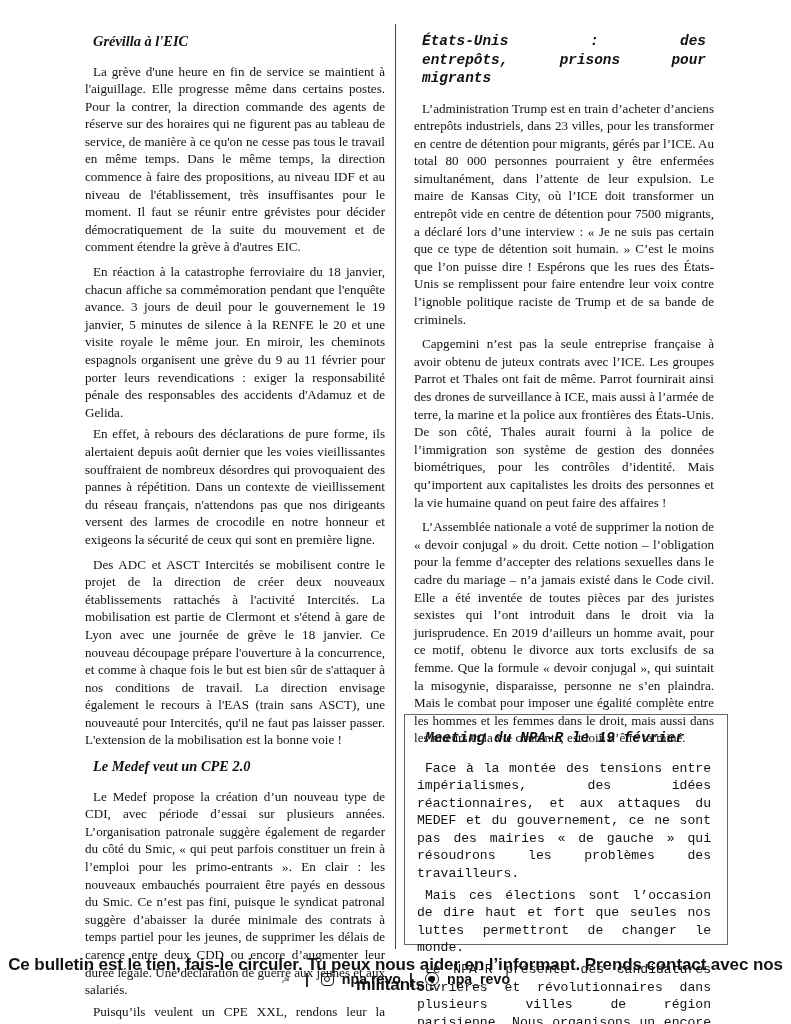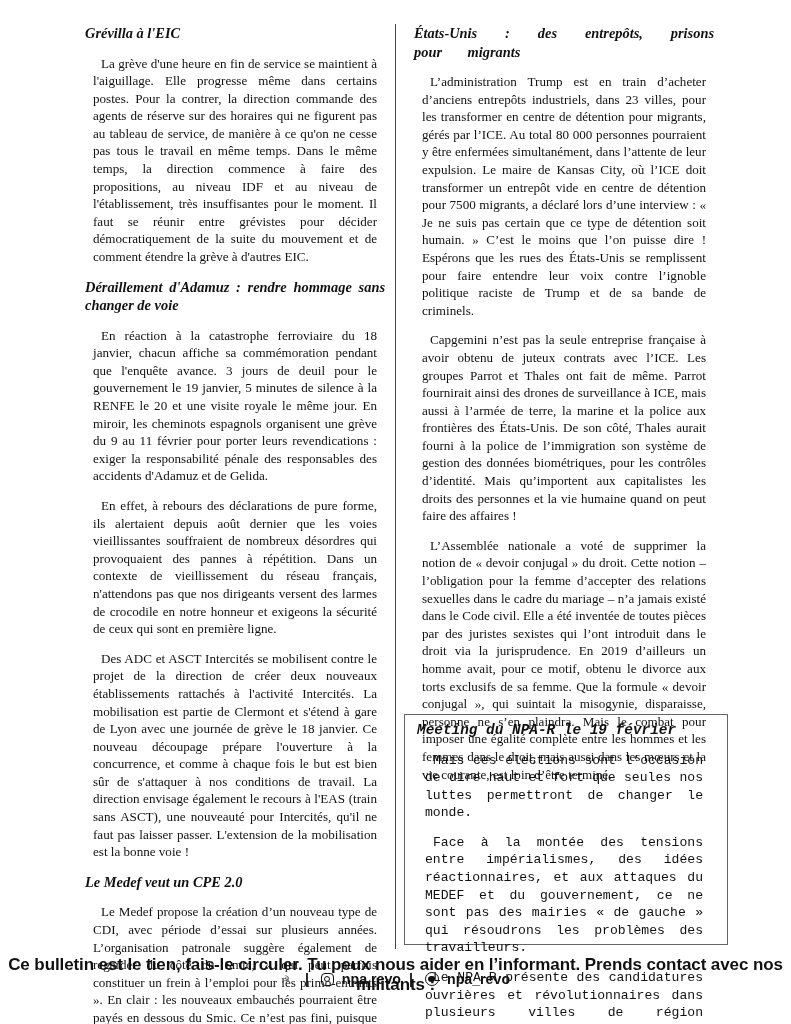--- a/index.html
+++ b/index.html
@@ -3,24 +3,24 @@
 <meta charset="utf-8">
 <style>
   html, body { margin: 0; padding: 0; background: #ffffff; }
   body { width: 791px; height: 1024px; position: relative; overflow: hidden; color: #111; }
   .page { position: absolute; left: 0; top: 0; width: 791px; height: 1024px; }
   .col { position: absolute; top: 20px; font-family: "Liberation Serif", "DejaVu Serif", serif; font-size: 13.1px; line-height: 17.6px; }
   .col-left { left: 81px; width: 308px; }
   .col-right { left: 410px; width: 308px; }
   .divider { position: absolute; left: 395px; top: 24px; width: 1px; height: 925px; background: #444; }
   .article { margin: 0 0 7px 0; }
-  .title { font-weight: bold; font-style: italic; font-size: 14.4px; line-height: 18.5px; margin: 4px; text-align: justify; }
+  .title { font-weight: bold; font-style: italic; font-size: 14.4px; line-height: 18.5px; margin: 12px; text-align: justify; }
   .title.tight { text-align: left; }
   .title.indent { padding-left: 6px; }
-  p { margin: 12px; text-align: justify; text-indent: 8px; }
+  p { margin: 4px; text-align: justify; text-indent: 8px; }
   .box { position: absolute; left: 404px; top: 714px; width: 302px; height: 221px; border: 1px solid #666; padding: 2px 12px 6px 8px; font-family: Liberation Mono, monospace; font-size: 13.1px; line-height: 17.6px; }
   .box b { font-weight: bold; }
   .footer { position: absolute; left: 0; width: 791px; text-align: center; font-family: "Liberation Sans", "DejaVu Sans", sans-serif; }
   .footer-note { top: 955px; font-size: 17px; font-weight: bold; color: #111; letter-spacing: -0.1px; }
   .footer-links { top: 971px; font-size: 14.2px; font-weight: bold; color: #111; display: flex; justify-content: center; align-items: center; gap: 6px; }
   .sep { margin: 0 6px; font-weight: bold; }
   .icon { display: inline-block; vertical-align: middle; }
   .ig { width: 13px; height: 13px; border: 1.6px solid #111; border-radius: 4px; position: relative; box-sizing: border-box; margin-right: 2px; }
   .ig::after { content: ""; position: absolute; left: 2px; top: 2px; width: 6px; height: 6px; border: 1.5px solid #111; border-radius: 50%; box-sizing: border-box; }
   .tw { width: 14px; height: 14px; border: 1.5px solid #111; border-radius: 50%; box-sizing: border-box; position: relative; margin-right: 2px; }
@@ -31,53 +31,52 @@
 <body>
 
 <div class="page">
 
   <div class="col col-left">
     <div class="article">
       <h2 class="title tight">Grévilla à l'EIC</h2>
       <p>La grève d'une heure en fin de service se maintient à l'aiguillage. Elle progresse même dans certains postes. Pour la contrer, la direction commande des agents de réserve sur des horaires qui ne figurent pas au tableau de service, de manière à ce qu'on ne cesse pas tous le travail en même temps. Dans le même temps, la direction commence à faire des propositions, au niveau IDF et au niveau de l'établissement, très insuffisantes pour le moment. Il faut se réunir entre grévistes pour décider démocratiquement de la suite du mouvement et de comment étendre la grève à d'autres EIC.</p>
     </div>
     <div class="article">
-      <h2 class="title" style="margin-top:10px;">Déraillement d'Adamuz : rendre hommage sans changer de voie</h2>
       <p>En réaction à la catastrophe ferroviaire du 18 janvier, chacun affiche sa commémoration pendant que l'enquête avance. 3 jours de deuil pour le gouvernement le 19 janvier, 5 minutes de silence à la RENFE le 20 et une visite royale le même jour. En miroir, les cheminots espagnols organisent une grève du 9 au 11 février pour porter leurs revendications : exiger la responsabilité pénale des responsables des accidents d'Adamuz et de Gelida.</p>
       <p>En effet, à rebours des déclarations de pure forme, ils alertaient depuis août dernier que les voies vieillissantes souffraient de nombreux désordres qui provoquaient des pannes à répétition. Dans un contexte de vieillissement du réseau français, n'attendons pas que nos dirigeants versent des larmes de crocodile en notre honneur et exigeons la sécurité de ceux qui sont en première ligne.</p>
     </div>
     <div class="article">
       <p>Des ADC et ASCT Intercités se mobilisent contre le projet de la direction de créer deux nouveaux établissements rattachés à l'activité Intercités. La mobilisation est partie de Clermont et s'étend à gare de Lyon avec une journée de grève le 18 janvier. Ce nouveau découpage prépare l'ouverture à la concurrence, et comme à chaque fois le but est bien sûr de s'attaquer à nos conditions de travail. La direction envisage également le recours à l'EAS (train sans ASCT), une nouveauté pour Intercités, qu'il ne faut pas laisser passer. L'extension de la mobilisation est la bonne voie !</p>
     </div>
     <div class="article">
       <h2 class="title tight" style="margin-top:8px;">Le Medef veut un CPE 2.0</h2>
       <p>Le Medef propose la création d’un nouveau type de CDI, avec période d’essai sur plusieurs années. L’organisation patronale suggère également de regarder du côté du Smic, « qui peut parfois constituer un frein à l’emploi pour les primo-entrants ». En clair : les nouveaux embauchés pourraient être payés en dessous du Smic. Ce n’est pas fini, puisque le syndicat patronal suggère d’abaisser la durée minimale des contrats à temps partiel pour les jeunes, de supprimer les délais de carence entre deux CDD ou encore d’augmenter leur durée légale. Une déclaration de guerre aux jeunes et aux salariés.</p>
       <p>Puisqu’ils veulent un CPE XXL, rendons leur la pareille en se mobilisant comme en 2006 !</p>
     </div>
   </div>
 
   <div class="divider"></div>
 
   <div class="col col-right">
     <div class="article">
-      <h2 class="title" style="word-spacing:22px;">États-Unis : des entrepôts, prisons pour migrants</h2>
+      <h2 class="title" style="word-spacing:22px;font-family:Liberation Mono, monospace;">États-Unis : des entrepôts, prisons pour migrants</h2>
       <p>L’administration Trump est en train d’acheter d’anciens entrepôts industriels, dans 23 villes, pour les transformer en centre de détention pour migrants, gérés par l’ICE. Au total 80 000 personnes pourraient y être enfermées simultanément, dans l’attente de leur expulsion. Le maire de Kansas City, où l’ICE doit transformer un entrepôt vide en centre de détention pour 7500 migrants, a déclaré lors d’une interview : « Je ne suis pas certain que ce type de détention soit humain. » C’est le moins que l’on puisse dire ! Espérons que les rues des États-Unis se remplissent pour faire entendre leur voix contre l’ignoble politique raciste de Trump et de sa bande de criminels.</p>
     </div>
     <div class="article">
       <p>Capgemini n’est pas la seule entreprise française à avoir obtenu de juteux contrats avec l’ICE. Les groupes Parrot et Thales ont fait de même. Parrot fournirait ainsi des drones de surveillance à ICE, mais aussi à l’armée de terre, la marine et la police aux frontières des États-Unis. De son côté, Thales aurait fourni à la police de l’immigration son système de gestion des données biométriques, pour les contrôles d’identité. Mais qu’importent aux capitalistes les droits des personnes et la vie humaine quand on peut faire des affaires !</p>
     </div>
     <div class="article">
       <p>L’Assemblée nationale a voté de supprimer la notion de « devoir conjugal » du droit. Cette notion – l’obligation pour la femme d’accepter des relations sexuelles dans le cadre du mariage – n’a jamais existé dans le Code civil. Elle a été inventée de toutes pièces par des juristes sexistes qui l’ont introduit dans le droit via la jurisprudence. En 2019 d’ailleurs un homme avait, pour ce motif, obtenu le divorce aux torts exclusifs de sa femme. Que la formule « devoir conjugal », qui suintait la misogynie, disparaisse, personne ne s’en plaindra. Mais le combat pour imposer une égalité complète entre les hommes et les femmes dans le droit, mais aussi dans les mœurs et la vie courante, est loin d’être terminé.</p>
     </div>
   </div>
 
   <div class="box">
     <h2 class="title tight">Meeting du NPA-R le 19 février</h2>
+    <p>Face à la montée des tensions entre impérialismes, des idées réactionnaires, et aux attaques du MEDEF et du gouvernement, ce ne sont pas des mairies « de gauche » qui résoudrons les problèmes des travailleurs.</p>
     <p>Mais ces élections sont l’occasion de dire haut et fort que seules nos luttes permettront de changer le monde.</p>
-    <p>Face à la montée des tensions entre impérialismes, des idées réactionnaires, et aux attaques du MEDEF et du gouvernement, ce ne sont pas des mairies « de gauche » qui résoudrons les problèmes des travailleurs.</p>
     <p><span>Le NPA-R présente des candidatures ouvrières et révolutionnaires dans plusieurs villes de région parisienne. Nous organisons un encore le </span><b>Jeudi 19 février à 19h30</b><span>, à l’espace Clermont (</span><b><span>porte de Charenton dans le 13</span><sup style="font-size:8px;">e</sup></b><span>).</span></p>
   </div>
 
   <div class="footer footer-note">Ce bulletin est le tien, fais-le circuler. Tu peux nous aider en l’informant. Prends contact avec nos militants :</div>
   <div class="footer footer-links">
     <span class="hs">☭</span>
     <span class="sep">|</span>
     <span class="icon ig"></span>
     <span>npa.revo</span>
     <span class="sep" style="margin-left:2px;">|</span>

